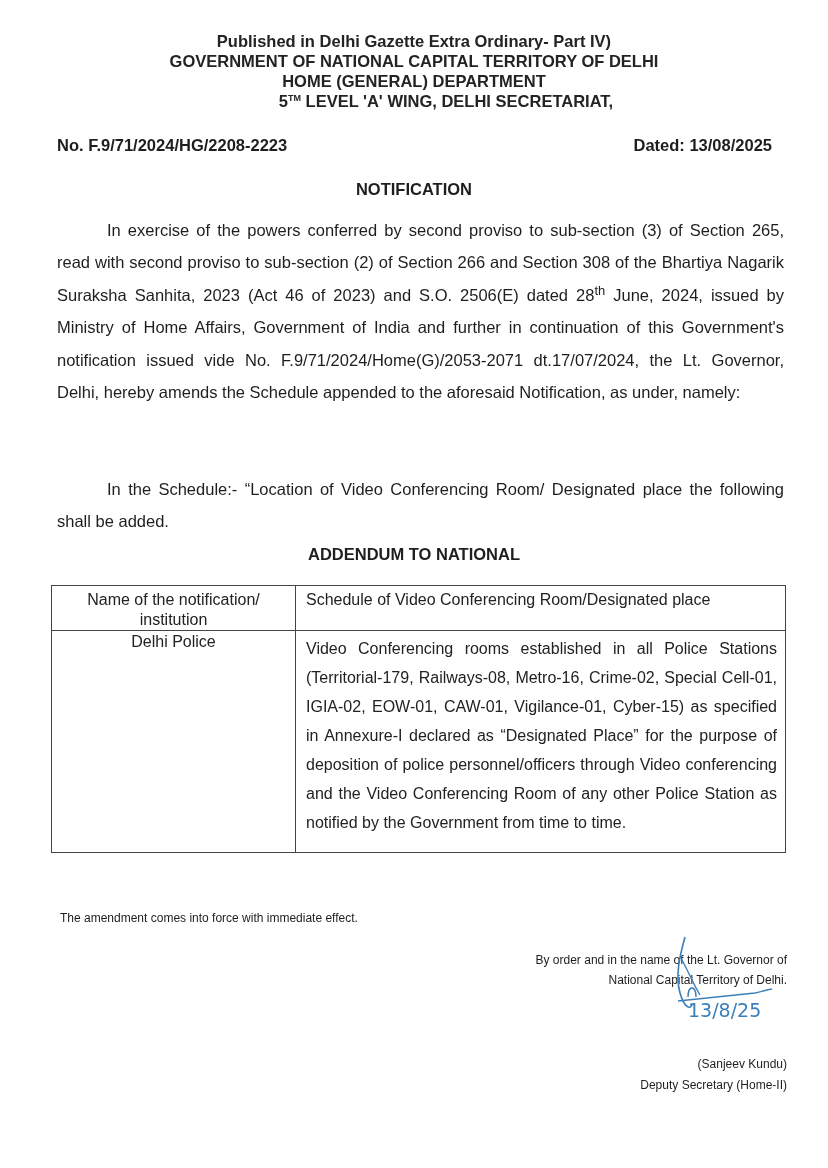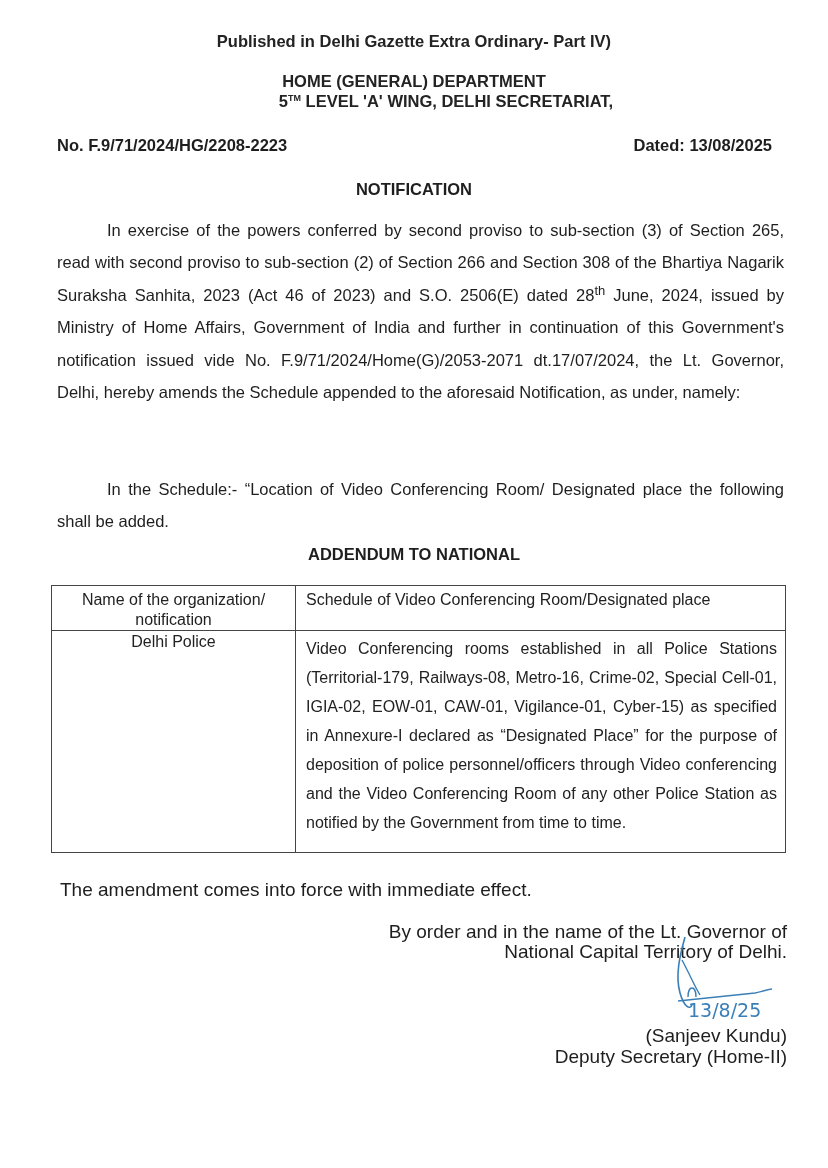--- a/index.html
+++ b/index.html
@@ -18,49 +18,50 @@
   .para .indent { display: inline-block; width: 50px; }
   .para sup { font-size: 13px; line-height: 0; }
   table.sched { position: absolute; top: 585px; left: 51px; width: 735px; border-collapse: collapse;
                 font-size: 16px; color: #222; }
   table.sched td, table.sched th { border: 1.4px solid #444; vertical-align: top; padding: 0; }
   table.sched th { font-weight: normal; line-height: 20px; padding-top: 4px; height: 44px; box-sizing: border-box; }
   table.sched th.c1 { width: 244px; text-align: center; }
   table.sched th.c2 { text-align: left; padding-left: 10px; }
   table.sched td.c1 { text-align: center; line-height: 22px; }
   table.sched td.c2 { padding: 3px 8px 4px 10px; line-height: 29px; text-align: justify; height: 222px; box-sizing: border-box; }
-  .foot { position: absolute; font-size: 19px; }
+  .foot { position: absolute; font-size: 12px; margin-top: 32px; }
   .sig { position: absolute; left: 660px; top: 935px; width: 140px; height: 90px; }
 </style>
 </head>
 <body>
 
 <div class="page">
 
   <div class="hdr" style="top:32px;">Published in Delhi Gazette Extra Ordinary- Part IV)</div>
+  <div class="hdr" style="top:52px;">GOVERNMENT OF NATIONAL CAPITAL TERRITORY OF DELHI</div>
   <div class="hdr" style="top:72px;">HOME (GENERAL) DEPARTMENT</div>
   <div class="hdr" style="top:92px;margin-left:32px;"><span>5</span><sup>TM</sup><span> LEVEL 'A' WING, DELHI SECRETARIAT,</span></div>
 
   <div class="refrow">
     <span class="no">No. F.9/71/2024/HG/2208-2223</span>
     <span class="dt">Dated: 13/08/2025</span>
   </div>
 
   <div class="title" style="top:180px;">NOTIFICATION</div>
 
   <div class="para" style="top:214px;"><span class="indent"></span><span>In exercise of the powers conferred by second proviso to sub-section (3) of Section 265, read with second proviso to sub-section (2) of Section 266 and Section 308 of the Bhartiya Nagarik Suraksha Sanhita, 2023 (Act 46 of 2023) and S.O. 2506(E) dated 28</span><sup>th</sup><span> June, 2024, issued by Ministry of Home Affairs, Government of India and further in continuation of this Government's notification issued vide No. F.9/71/2024/Home(G)/2053-2071 dt.17/07/2024, the Lt. Governor, Delhi, hereby amends the Schedule appended to the aforesaid Notification, as under, namely:</span></div>
 
   <div class="para" style="top:473px;"><span class="indent"></span><span>In the Schedule:- “Location of Video Conferencing Room/ Designated place the following shall be added.</span></div>
 
   <div class="title" style="top:545px;">ADDENDUM TO NATIONAL</div>
 
   <table class="sched">
     <thead>
       <tr>
-        <th class="c1">Name of the organization/ notification</th>
+        <th class="c1">Name of the notification/ institution</th>
         <th class="c2">Schedule of Video Conferencing Room/Designated place</th>
       </tr>
     </thead>
     <tbody>
       <tr>
         <td class="c1">Delhi Police</td>
         <td class="c2">Video Conferencing rooms established in all Police Stations (Territorial-179,    Railways-08, Metro-16, Crime-02, Special Cell-01, IGIA-02, EOW-01, CAW-01, Vigilance-01, Cyber-15) as specified in Annexure-I declared as “Designated Place” for the purpose of deposition of police personnel/officers through Video conferencing and the Video Conferencing Room of any other Police Station as notified by the Government from time to time.</td>
       </tr>
     </tbody>
   </table>

